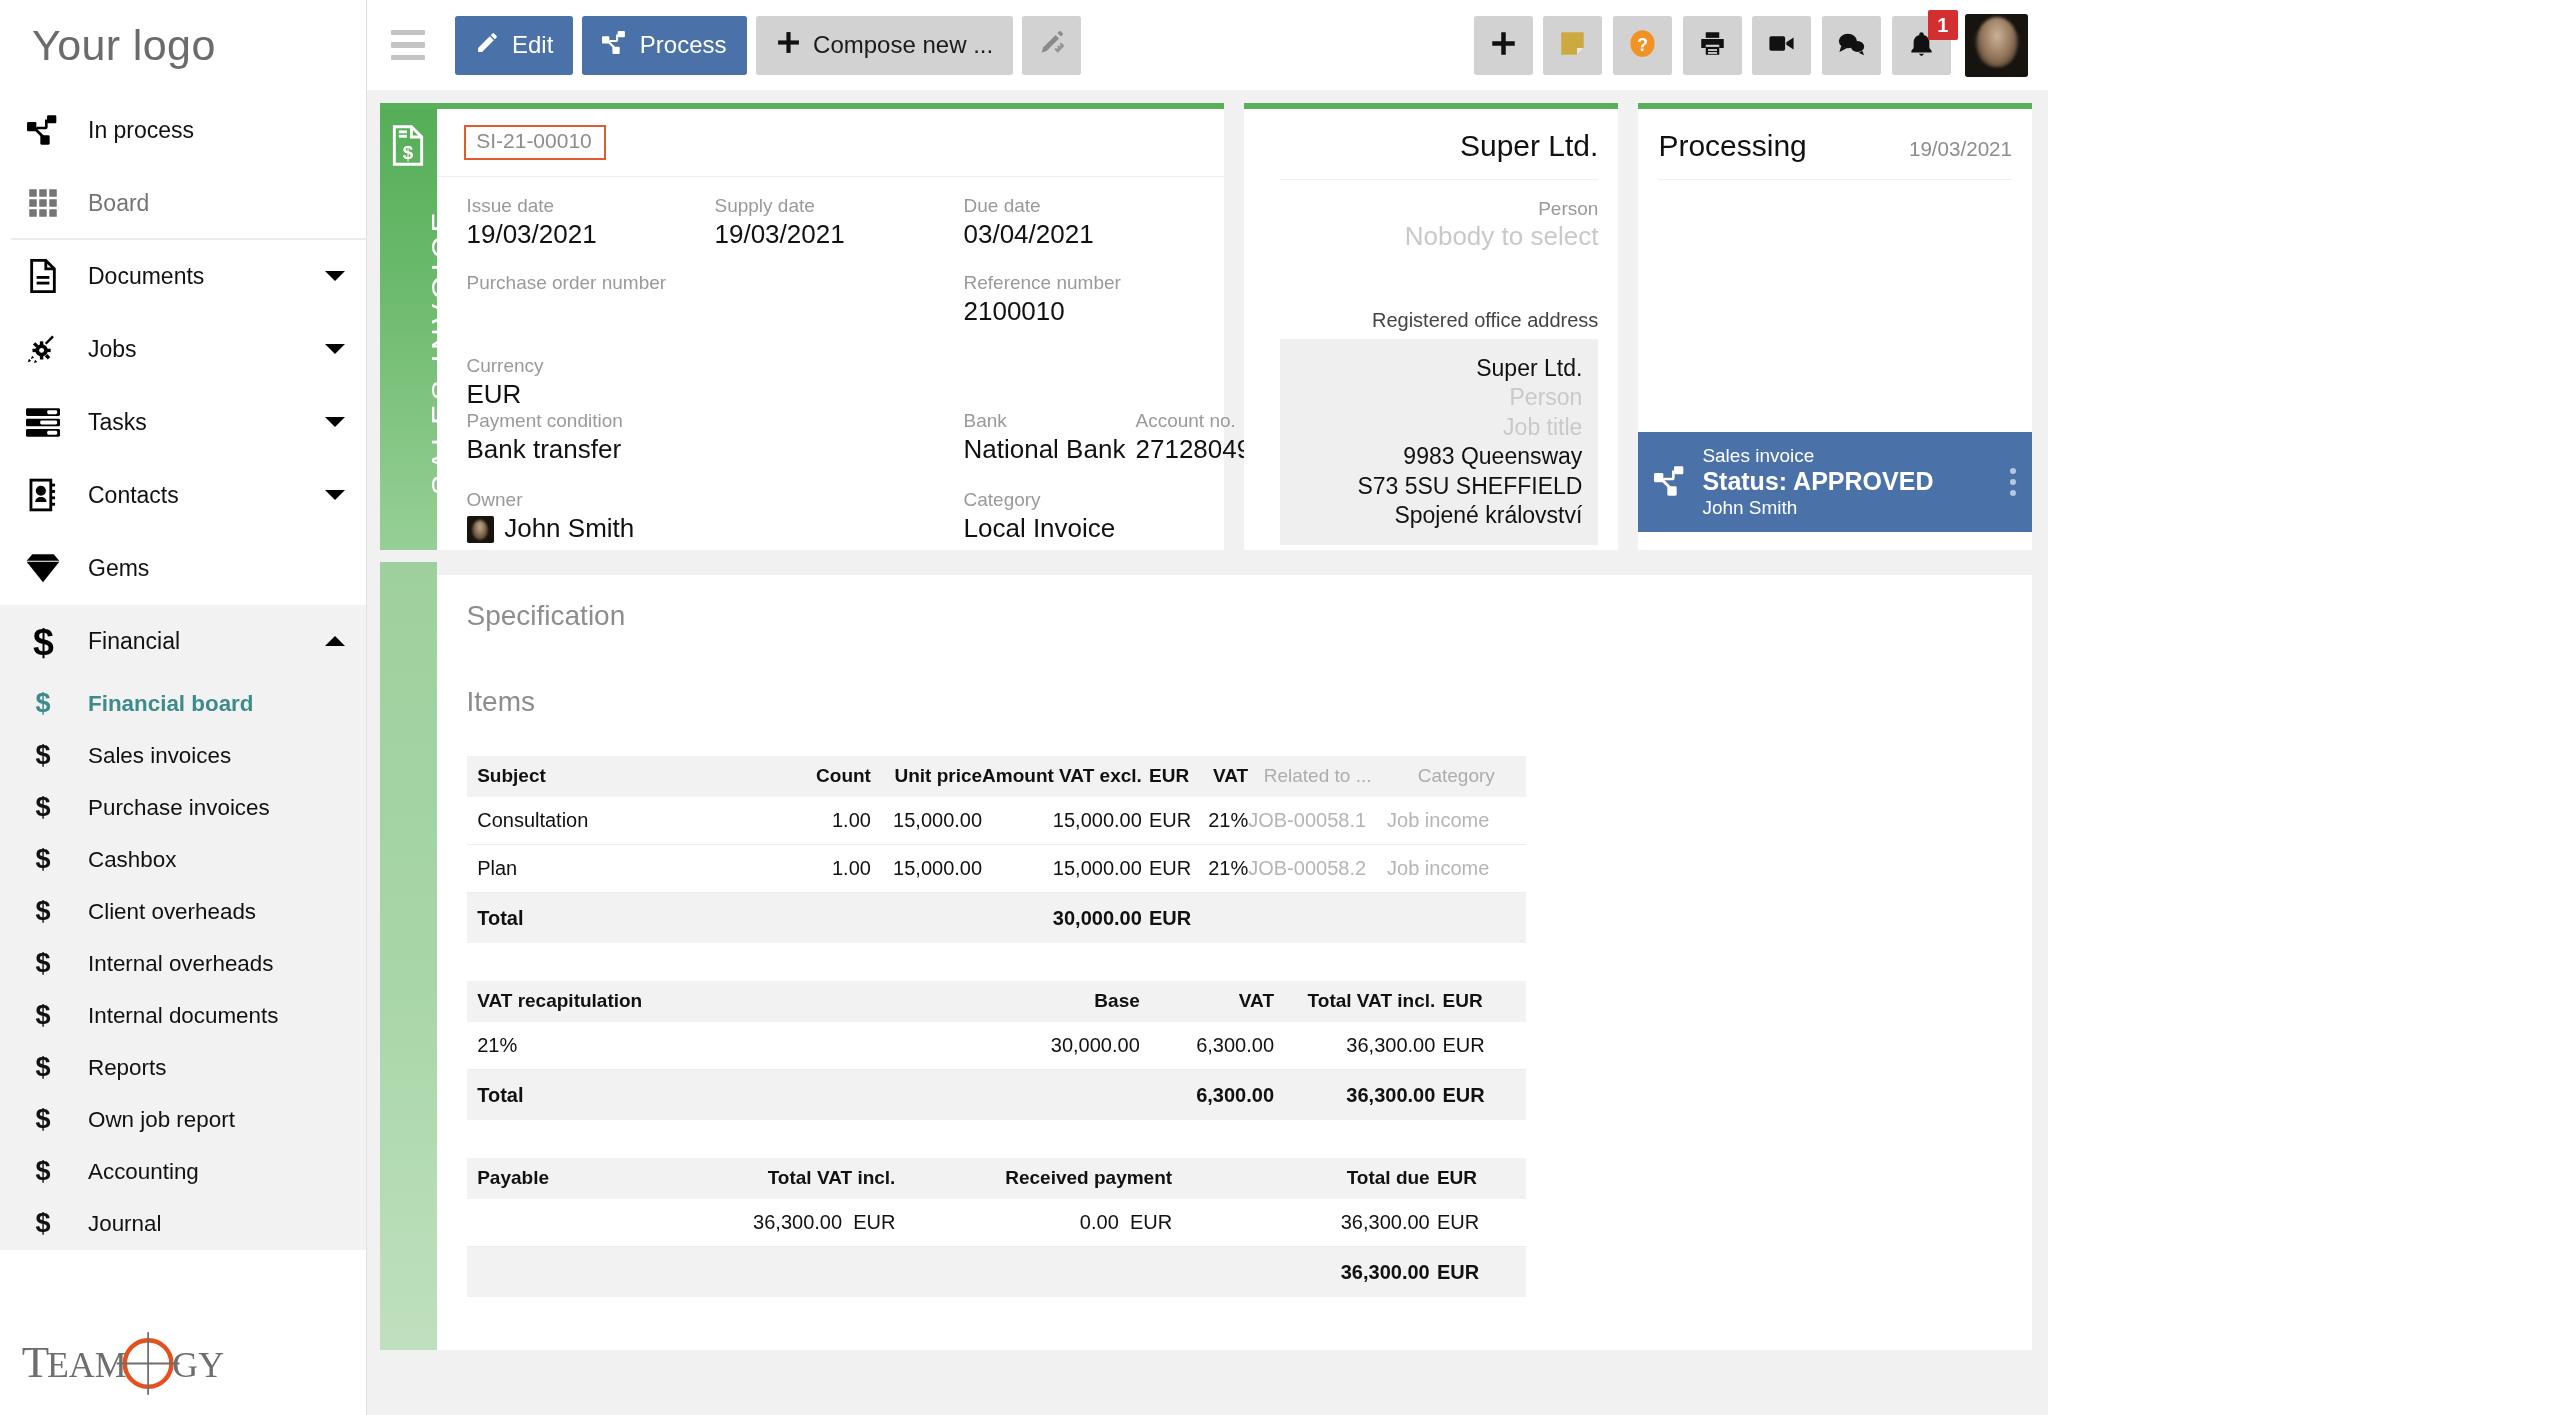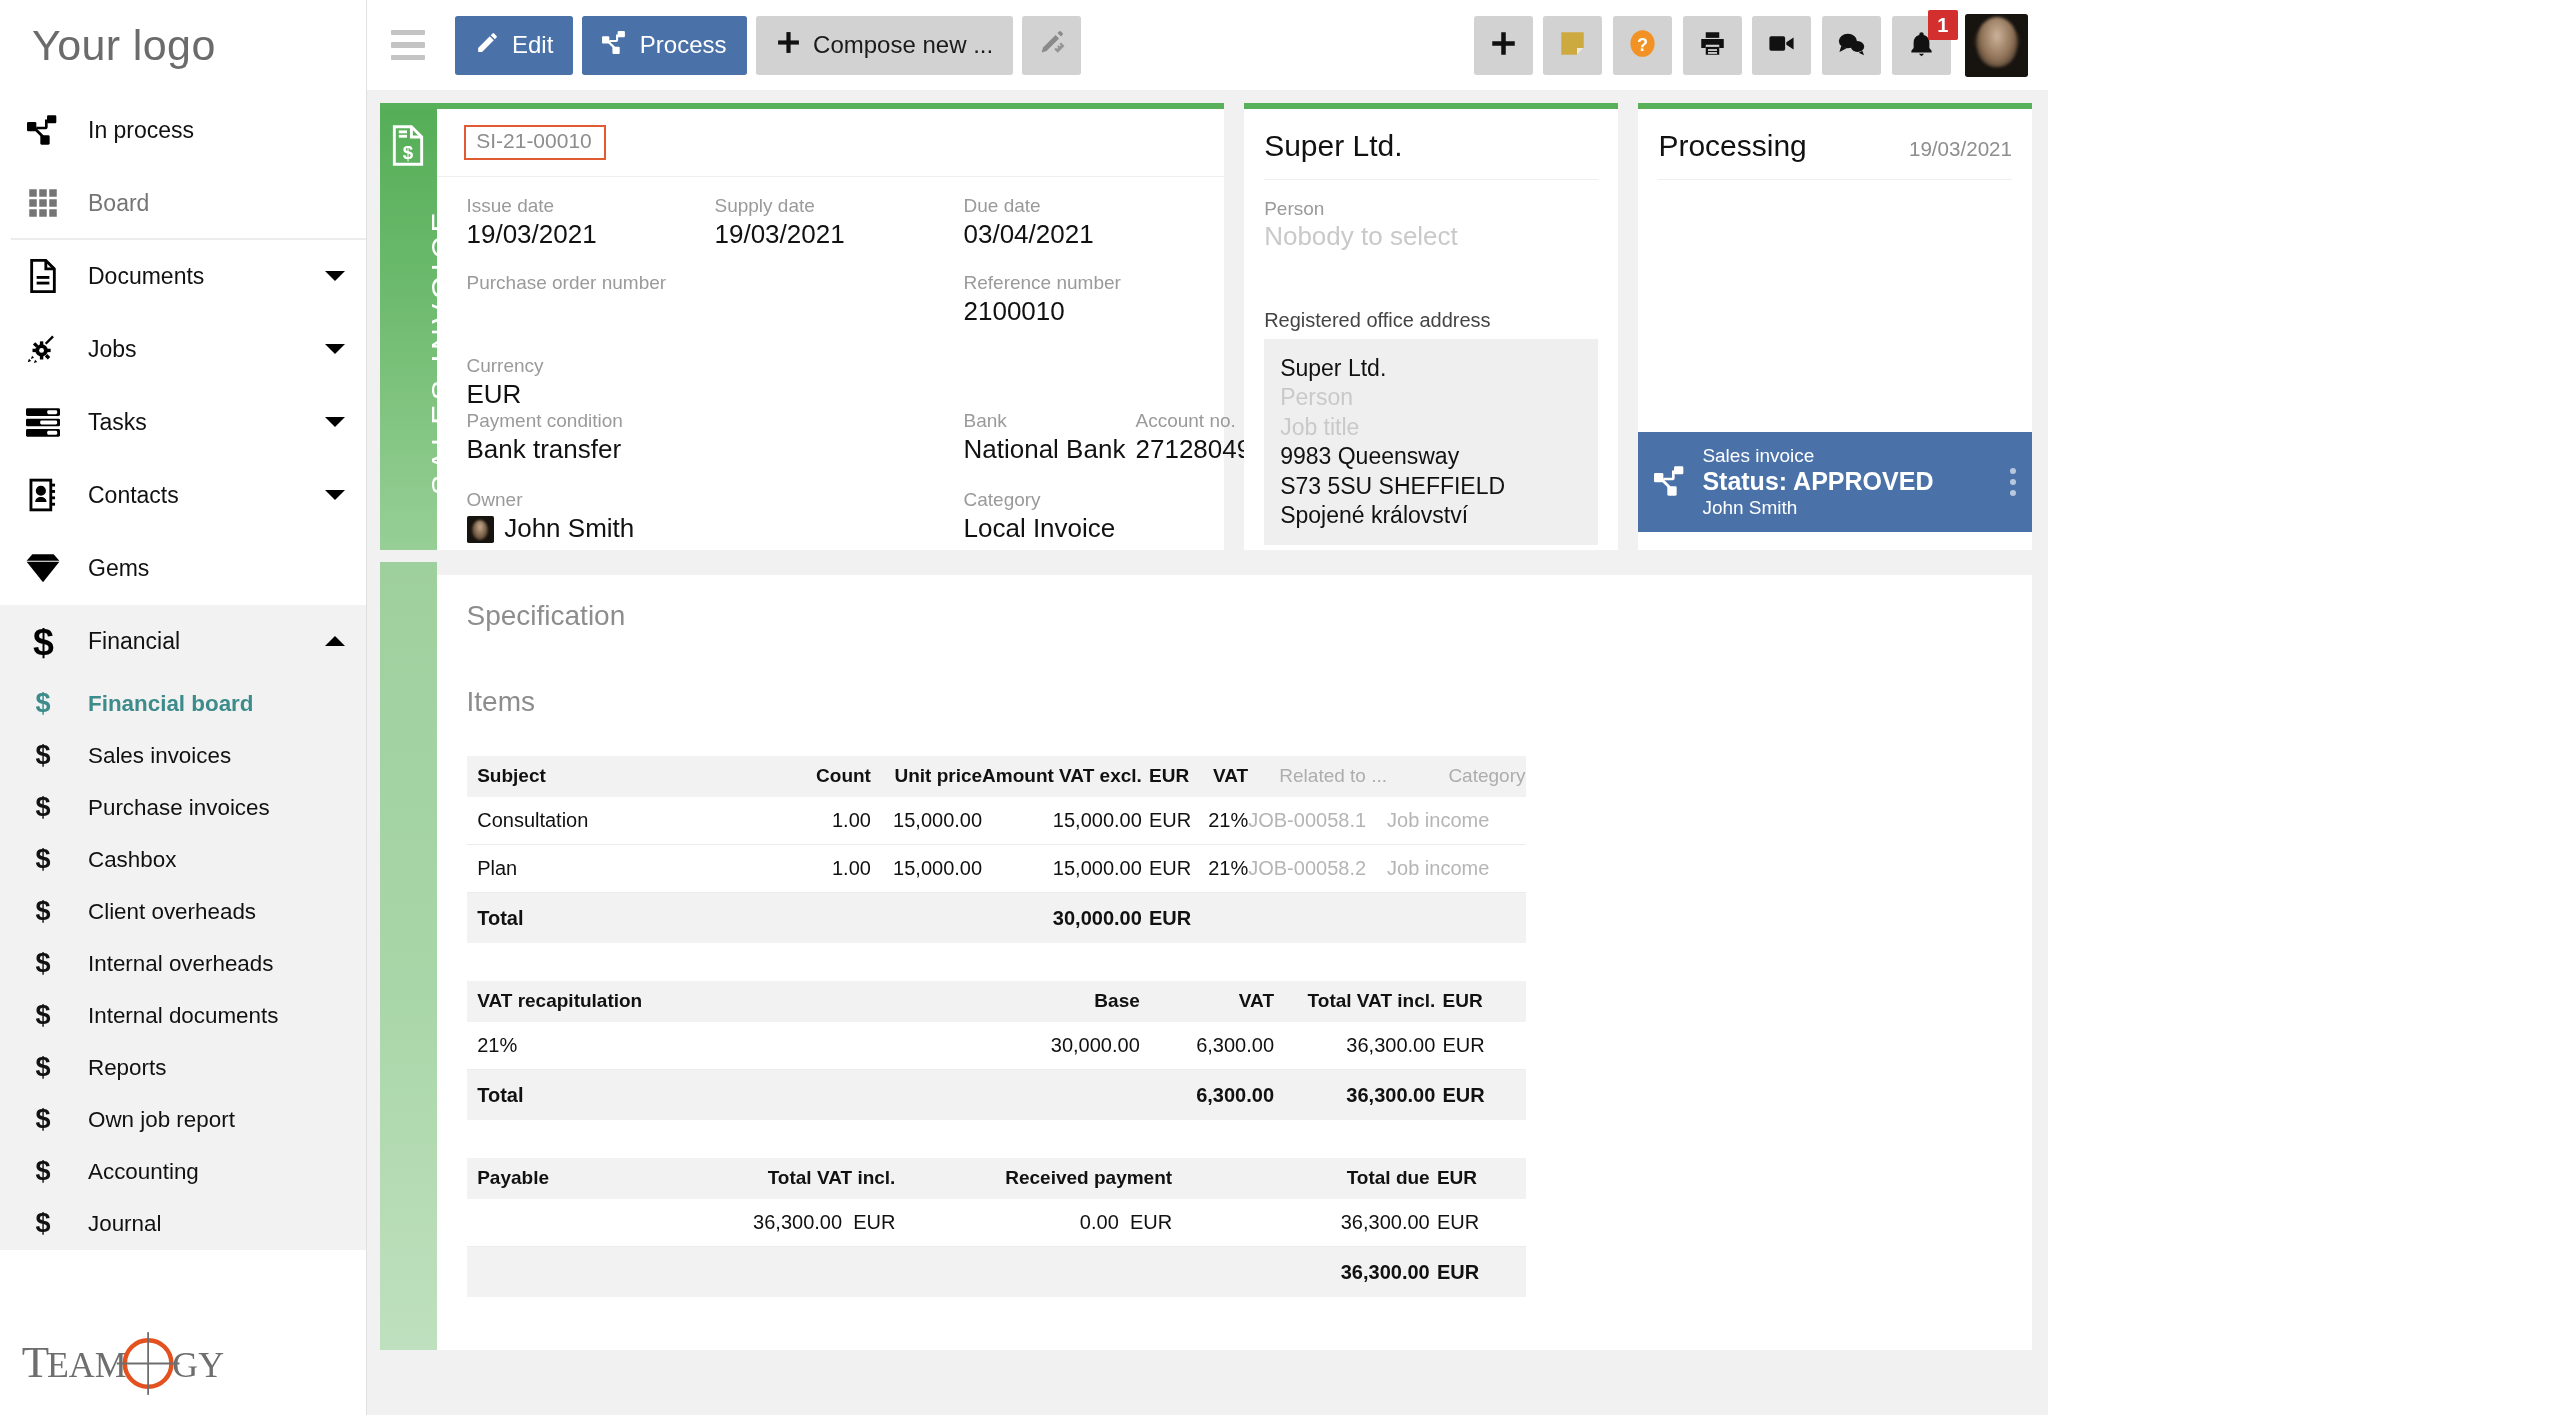--- a/index.html
+++ b/index.html
@@ -144,21 +144,21 @@
   .owner-thumb .f { position:absolute; left:50%; top:50%; transform:translate(-50%,-45%); width:16px;height:20px;
      border-radius:50%; background: radial-gradient(ellipse at 50% 35%, #c9ae94, #6d563e 60%, #241b14); filter: blur(0.9px); }
   .info-dot {
     width: 27px; height: 27px; border-radius: 50%; background: #b9b9b9; color: #fff;
     display:flex; align-items:center; justify-content:center; font-size: 20px; font-weight: bold;
     font-family: "Liberation Serif", serif;
   }
 
   
   .client-card { width: 502px; }
-  .client-inner { padding: 0 20px 20px 20px; height: 441px; position: relative; }
+  .client-inner { padding: 0 20px 20px 36px; height: 441px; position: relative; text-align: right; }
   .client-title { font-size: 30px; color: #111; padding: 20px 0 16px 0; border-bottom: 1.8px solid #eee; }
   .sub-lbl { font-size: 19px; color: #9a9a9a; margin-top: 18px; }
   .sub-val-muted { font-size: 26px; color: #c9c9c9; line-height: 1.25; }
   .addr-lbl { font-size: 20px; color: #444; margin-top: 57px; }
   .addr-box { background: #efefef; padding: 14.3px 16px; margin-top: 7.2px; }
   .addr-line { font-size: 23px; color: #111; line-height: 1.28; }
   .addr-line.grey { color: #c9c9c9; }
 
   
   .processing-card { width: 528px; }
@@ -188,21 +188,21 @@
   .sec-head.items { padding-top: 54px; }
   .top-rule { height: 12.5px; background: #f1f1f1; }
 
   table.tbl { border-collapse: collapse; width: 1059px; margin-left: 30px; }
   table.tbl td, table.tbl th { padding: 0; }
   .tbl th {
     background: #f2f2f2; font-size: 19px; color: #111; font-weight: bold;
     height: 41px; text-align: right; padding: 0 9px; white-space: nowrap;
   }
   .tbl th.l { text-align: left; padding-left: 10.7px; }
-  .tbl th.grey { color: #adadad; font-weight: normal; text-align: right; }
+  .tbl th.grey { color: #adadad; font-weight: normal; text-align: center; }
   .tbl td {
     font-size: 20px; color: #111; height: 48px; text-align: right; padding: 0 9px;
     border-bottom: 0.9px solid #ececec; white-space: nowrap;
   }
   .tbl td.l { text-align: left; padding-left: 10.7px; }
   .tbl td.grey { color: #b5b5b5; text-align: left; }
   .tbl tr.total td { background: #f2f2f2; font-weight: bold; border-bottom: none; height: 50px; }
   .tbl tr.total td.l { font-weight: bold; }
   .gap { height: 38px; }
   .tbl td.cur { text-align: left; padding-left: 7.2px; }

